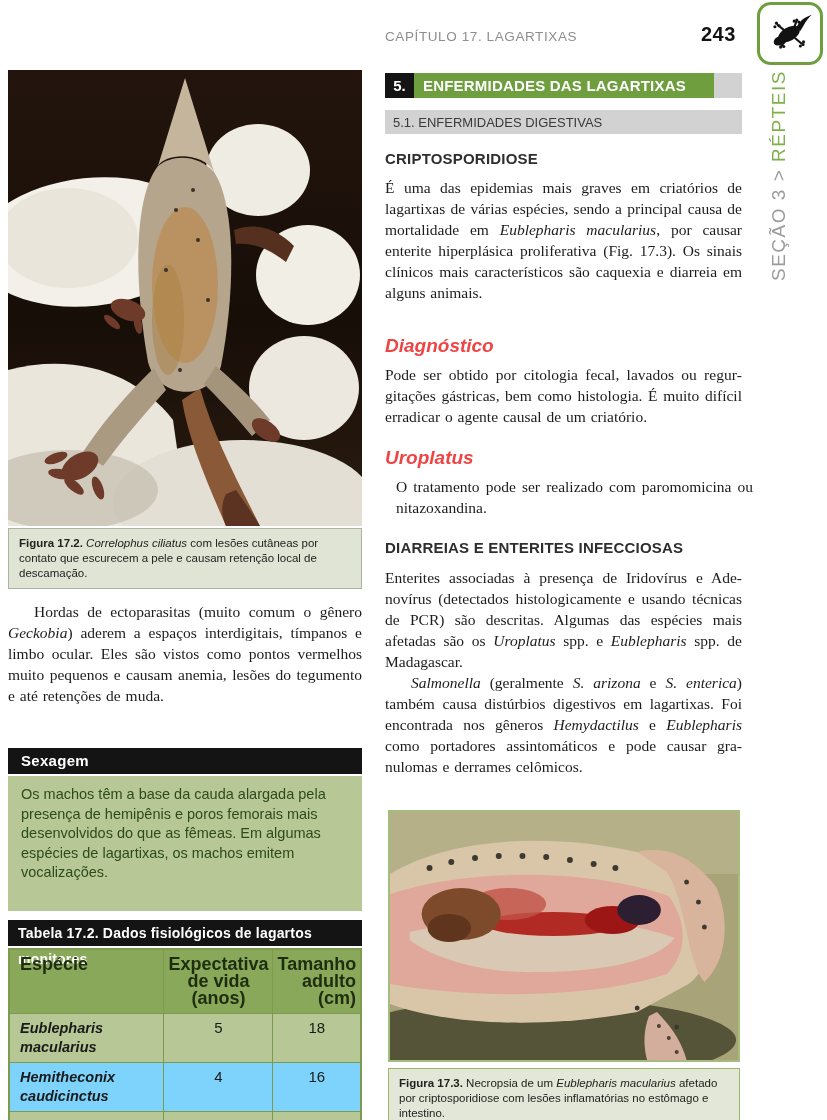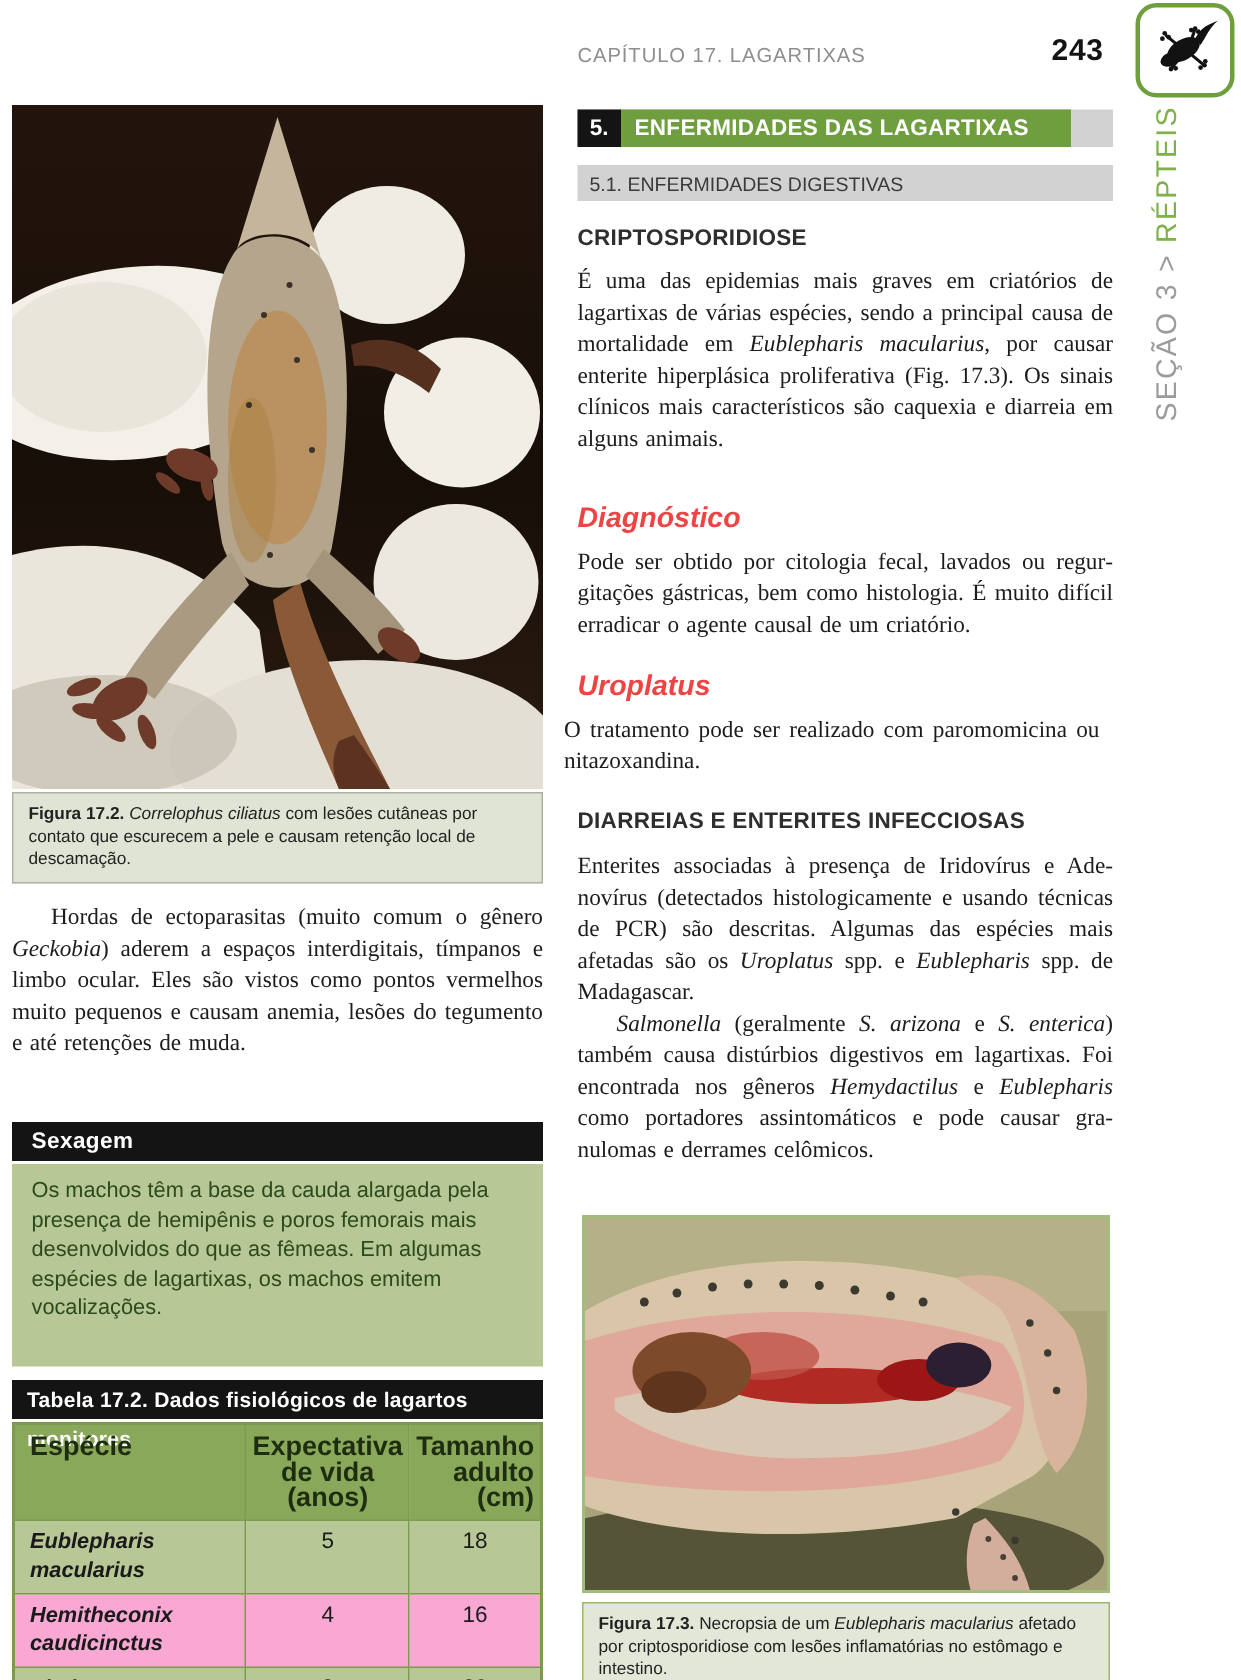--- a/index.html
+++ b/index.html
@@ -70,21 +70,21 @@
     background:#8aa85a; color:#1e2d10; font-size:18px; font-weight:bold;
     line-height:17px; padding:6px 4px; vertical-align:top;
   }
   table.physio th.col-species { text-align:left; padding-left:10px; width:44%; }
   table.physio th.col-mid { width:31%; text-align:center; }
   table.physio th.col-last { width:25%; text-align:right; }
   table.physio td { font-size:14.5px; padding:5px 4px; vertical-align:top; color:#1a1a1a; }
   table.physio td.species { font-weight:bold; font-style:italic; padding-left:10px; line-height:19px; }
   table.physio td.num { text-align:center; font-size:15px; }
   tr.row-green { background:#b7c795; }
-  tr.row-white { background:#f9a8d4;margin-top:40px; }
+  tr.row-white { background:#7dd3fc;margin-top:40px; }
   
   .sec5 { position:absolute; left:385px; top:73px; width:357px; height:25px; display:flex; background:#d2d2d2; }
   .sec5-num {
     background:#141414; color:#fff; font-weight:bold; font-size:15px;
     width:29px; display:flex; align-items:center; justify-content:center; flex:none;
   }
   .sec5-title {
     background:#6f9e3f; color:#fff; font-weight:bold; font-size:15px; letter-spacing:0.2px;
     display:flex; align-items:center; padding:0 28px 0 9px; flex:none;
   }
@@ -94,21 +94,21 @@
     display:flex; align-items:center; padding-left:8px;
   }
   .run-head { position:absolute; left:385px; width:357px; font-size:15px; font-weight:bold; color:#2e2e2e; letter-spacing:0.2px; }
   .h-cripto { top:150px; }
   .h-diar { top:539px; }
   .ital-head { position:absolute; left:385px; width:357px; font-size:19px; font-style:italic; color:#ef4444; font-weight:bold; }
   .h-diag { top:335px; }
   .h-trat { top:447px; }
   .p-cripto { position:absolute; left:385px; top:177px; width:357px; }
   .p-diag   { position:absolute; left:385px; top:364px; width:357px; }
-  .p-trat   { position:absolute; left:376px; top:476px; width:357px; }
+  .p-trat   { position:absolute; left:396px; top:476px; width:357px; }
   .p-diar   { position:absolute; left:385px; top:567px; width:357px; }
   .photo2 { position:absolute; left:388px; top:810px; width:352px; height:252px; border:2px solid #a3bd7d; }
   .photo2 svg { width:100%; height:100%; display:block; }
   .cap2 { position:absolute; left:388px; top:1068px; width:352px; border:1px solid #9cb76a; background:#e3e7d8; }
 </style>
 </head>
 <body>
 
 <div class="page">
 

